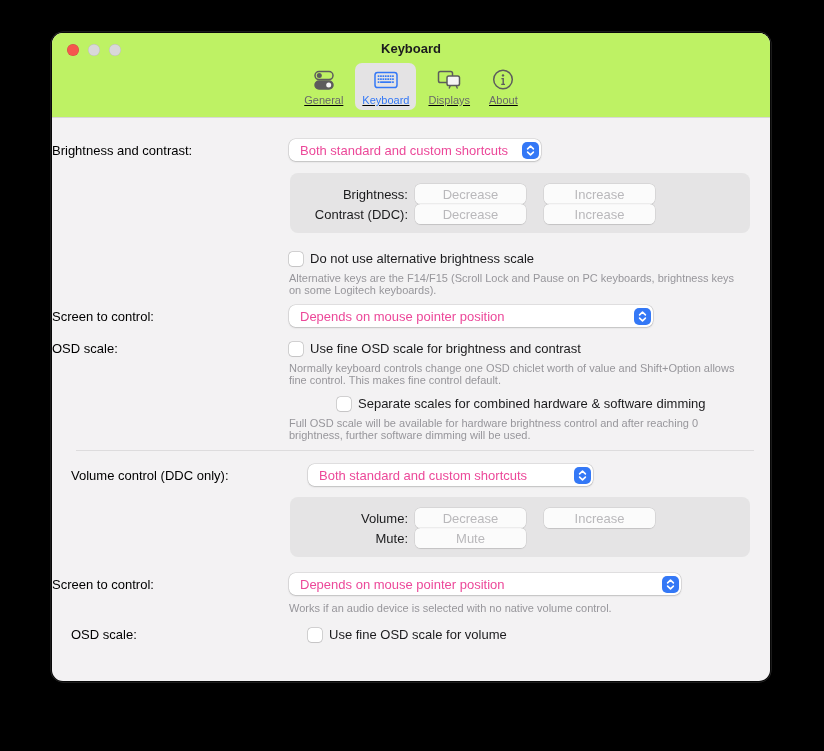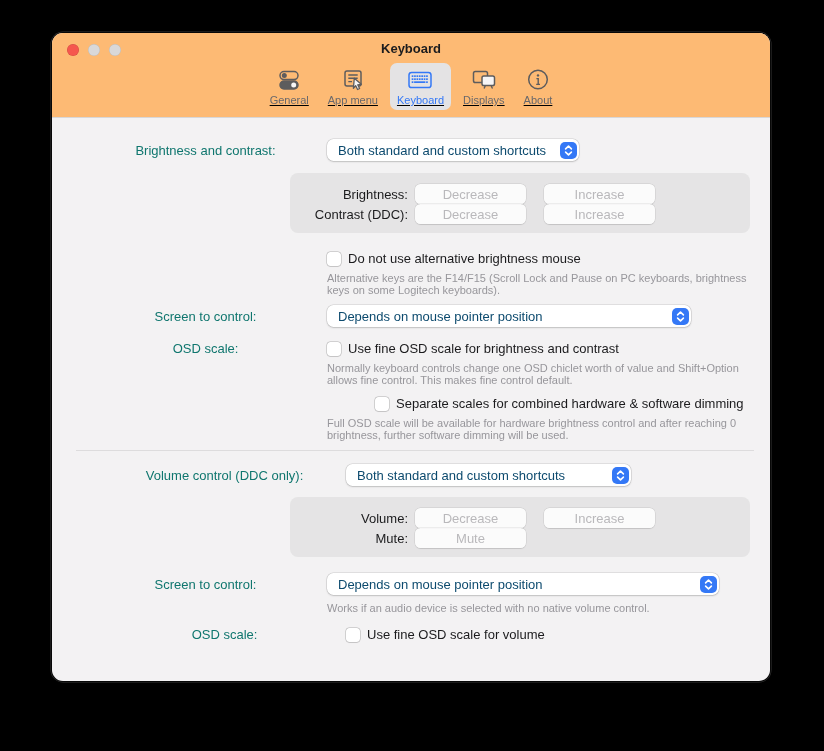--- a/index.html
+++ b/index.html
@@ -8,44 +8,44 @@
     font-family:"Liberation Sans","DejaVu Sans",sans-serif;
     -webkit-font-smoothing:antialiased;
   }
   .window{
     position:absolute;left:52px;top:33px;width:718px;height:648px;
     border-radius:11px;background:#f3f2f3;
     box-shadow:0 0 0 1px rgba(0,0,0,0.85),0 0 0 1.5px rgba(90,90,90,0.6),0 22px 50px rgba(0,0,0,0.6);
     overflow:hidden;
   }
   
-  .titlebar{background:#fdba74;border-bottom:1px solid #d8d7d8;padding-top:6px;position:relative;}
+  .titlebar{background:#bef264;border-bottom:1px solid #d8d7d8;padding-top:6px;position:relative;}
   .traffic-lights{position:absolute;left:15px;top:11px;display:flex;gap:9px;}
   .tl{width:12px;height:12px;border-radius:50%;display:inline-block;}
   .tl.red{background:#f5574e;box-shadow:inset 0 0 0 0.5px rgba(0,0,0,0.15);}
   .tl.gray{background:#d9d8d9;box-shadow:inset 0 0 0 0.5px rgba(0,0,0,0.12);}
   .window-title{text-align:center;font-size:13px;font-weight:bold;color:#1c1c1e;height:22px;line-height:20px;}
   .toolbar{display:flex;justify-content:center;align-items:flex-start;gap:5px;padding:2px 0 7px;}
   .tab{display:flex;flex-direction:column;align-items:center;gap:1px;padding:3px 7px 4px;border-radius:7px;cursor:default;text-decoration:underline;}
   .tab.selected{background:#e4e3e4;}
   .tab-label{font-size:11px;color:#69686b;white-space:nowrap;}
   .tab.selected .tab-label{color:#3478f6;}
   .tab-icon{height:27px;display:flex;align-items:center;}
   
   .content{padding-top:21px;}
   .frow{display:flex;align-items:center;}
   .frow.top{align-items:flex-start;}
-  .flabel{width:231px;text-align:center;font-size:13px;color:#0f766e;flex-shrink:0;margin-left:38px;}
+  .flabel{width:231px;text-align:left;font-size:13px;color:#000000;flex-shrink:0;}
   .fctrl{margin-left:6px;display:flex;align-items:center;}
   
   .popup{
     position:relative;height:22px;background:#fff;border-radius:6.5px;
     box-shadow:0 0 0 0.5px rgba(0,0,0,0.16),0 1px 2px rgba(0,0,0,0.14);
     display:flex;align-items:center;padding-left:11px;box-sizing:border-box;
-    font-size:13px;color:#0c4a6e;
+    font-size:13px;color:#ec4899;
   }
   .popup-chevron{
     position:absolute;right:2.5px;top:2.5px;width:17px;height:17px;border-radius:5px;
     background:#3478f6;display:flex;align-items:center;justify-content:center;
   }
   .w252{width:252px;} .w285{width:285px;} .w364{width:364px;} .w392{width:392px;}
   
   .groupbox{
     margin-left:238px;width:460px;box-sizing:border-box;background:#e5e4e5;
     border-radius:8px;padding:11px 0 9px;display:flex;flex-direction:column;
@@ -91,32 +91,20 @@
           <svg viewBox="0 0 26 26" width="26" height="26">
             <rect x="4" y="4.6" width="18" height="8" rx="4" fill="none" stroke="#5d5c5d" stroke-width="1.5"></rect>
             <circle cx="8.3" cy="8.6" r="2.5" fill="#5d5c5d"></circle>
             <rect x="4" y="14" width="18" height="8" rx="4" fill="#5d5c5d" stroke="#5d5c5d" stroke-width="1.5"></rect>
             <circle cx="17.7" cy="18" r="2.5" fill="#f6f5f6"></circle>
           </svg>
         </span>
         <span class="tab-label">General</span>
       </div>
 
-      <div class="tab">
-        <span class="tab-icon">
-          <svg viewBox="0 0 26 26" width="26" height="26">
-            <rect x="5" y="4" width="16" height="15" rx="2" fill="none" stroke="#5d5c5d" stroke-width="1.5"></rect>
-            <line x1="8.3" y1="8" x2="17.7" y2="8" stroke="#5d5c5d" stroke-width="1.4"></line>
-            <line x1="8.3" y1="11.3" x2="17.7" y2="11.3" stroke="#5d5c5d" stroke-width="1.4"></line>
-            <line x1="8.3" y1="14.6" x2="12" y2="14.6" stroke="#5d5c5d" stroke-width="1.4"></line>
-            <path d="M14.3 11.2 L21.3 17.3 L17.7 17.8 L19.6 21.5 L17.6 22.5 L15.7 18.7 L13.4 21.2 Z" fill="#f6f5f6" stroke="#5d5c5d" stroke-width="1.3" stroke-linejoin="round"></path>
-          </svg>
-        </span>
-        <span class="tab-label">App menu</span>
-      </div>
 
       <div class="tab selected">
         <span class="tab-icon">
           <svg viewBox="0 0 26 26" width="26" height="26">
             <rect x="2" y="5.5" width="22" height="15" rx="2.6" fill="none" stroke="#3478f6" stroke-width="1.5"></rect>
             <g fill="#3478f6">
               <rect x="4.7" y="8.3" width="1.7" height="1.7"></rect>
                 <rect x="7.1" y="8.3" width="1.7" height="1.7"></rect>
               <rect x="9.5" y="8.3" width="1.7" height="1.7"></rect>
                 <rect x="11.9" y="8.3" width="1.7" height="1.7"></rect>
@@ -191,21 +179,21 @@
         <div class="glabel">Contrast (DDC):</div>
         <button class="gbtn">Decrease</button>
         <button class="gbtn">Increase</button>
       </div>
     </div>
 
     <div class="frow mt18">
       <div class="flabel"></div>
       <div class="fctrl">
         <span class="checkbox"></span>
-        <span class="cb-label">Do not use alternative brightness mouse</span>
+        <span class="cb-label">Do not use alternative brightness scale</span>
       </div>
     </div>
 
     <div class="frow top mt6">
       <div class="flabel"></div>
       <div class="fctrl">
           <div class="help">Alternative keys are the F14/F15 (Scroll Lock and Pause on PC keyboards, brightness keys on some Logitech keyboards).</div>
         </div>
     </div>
 

